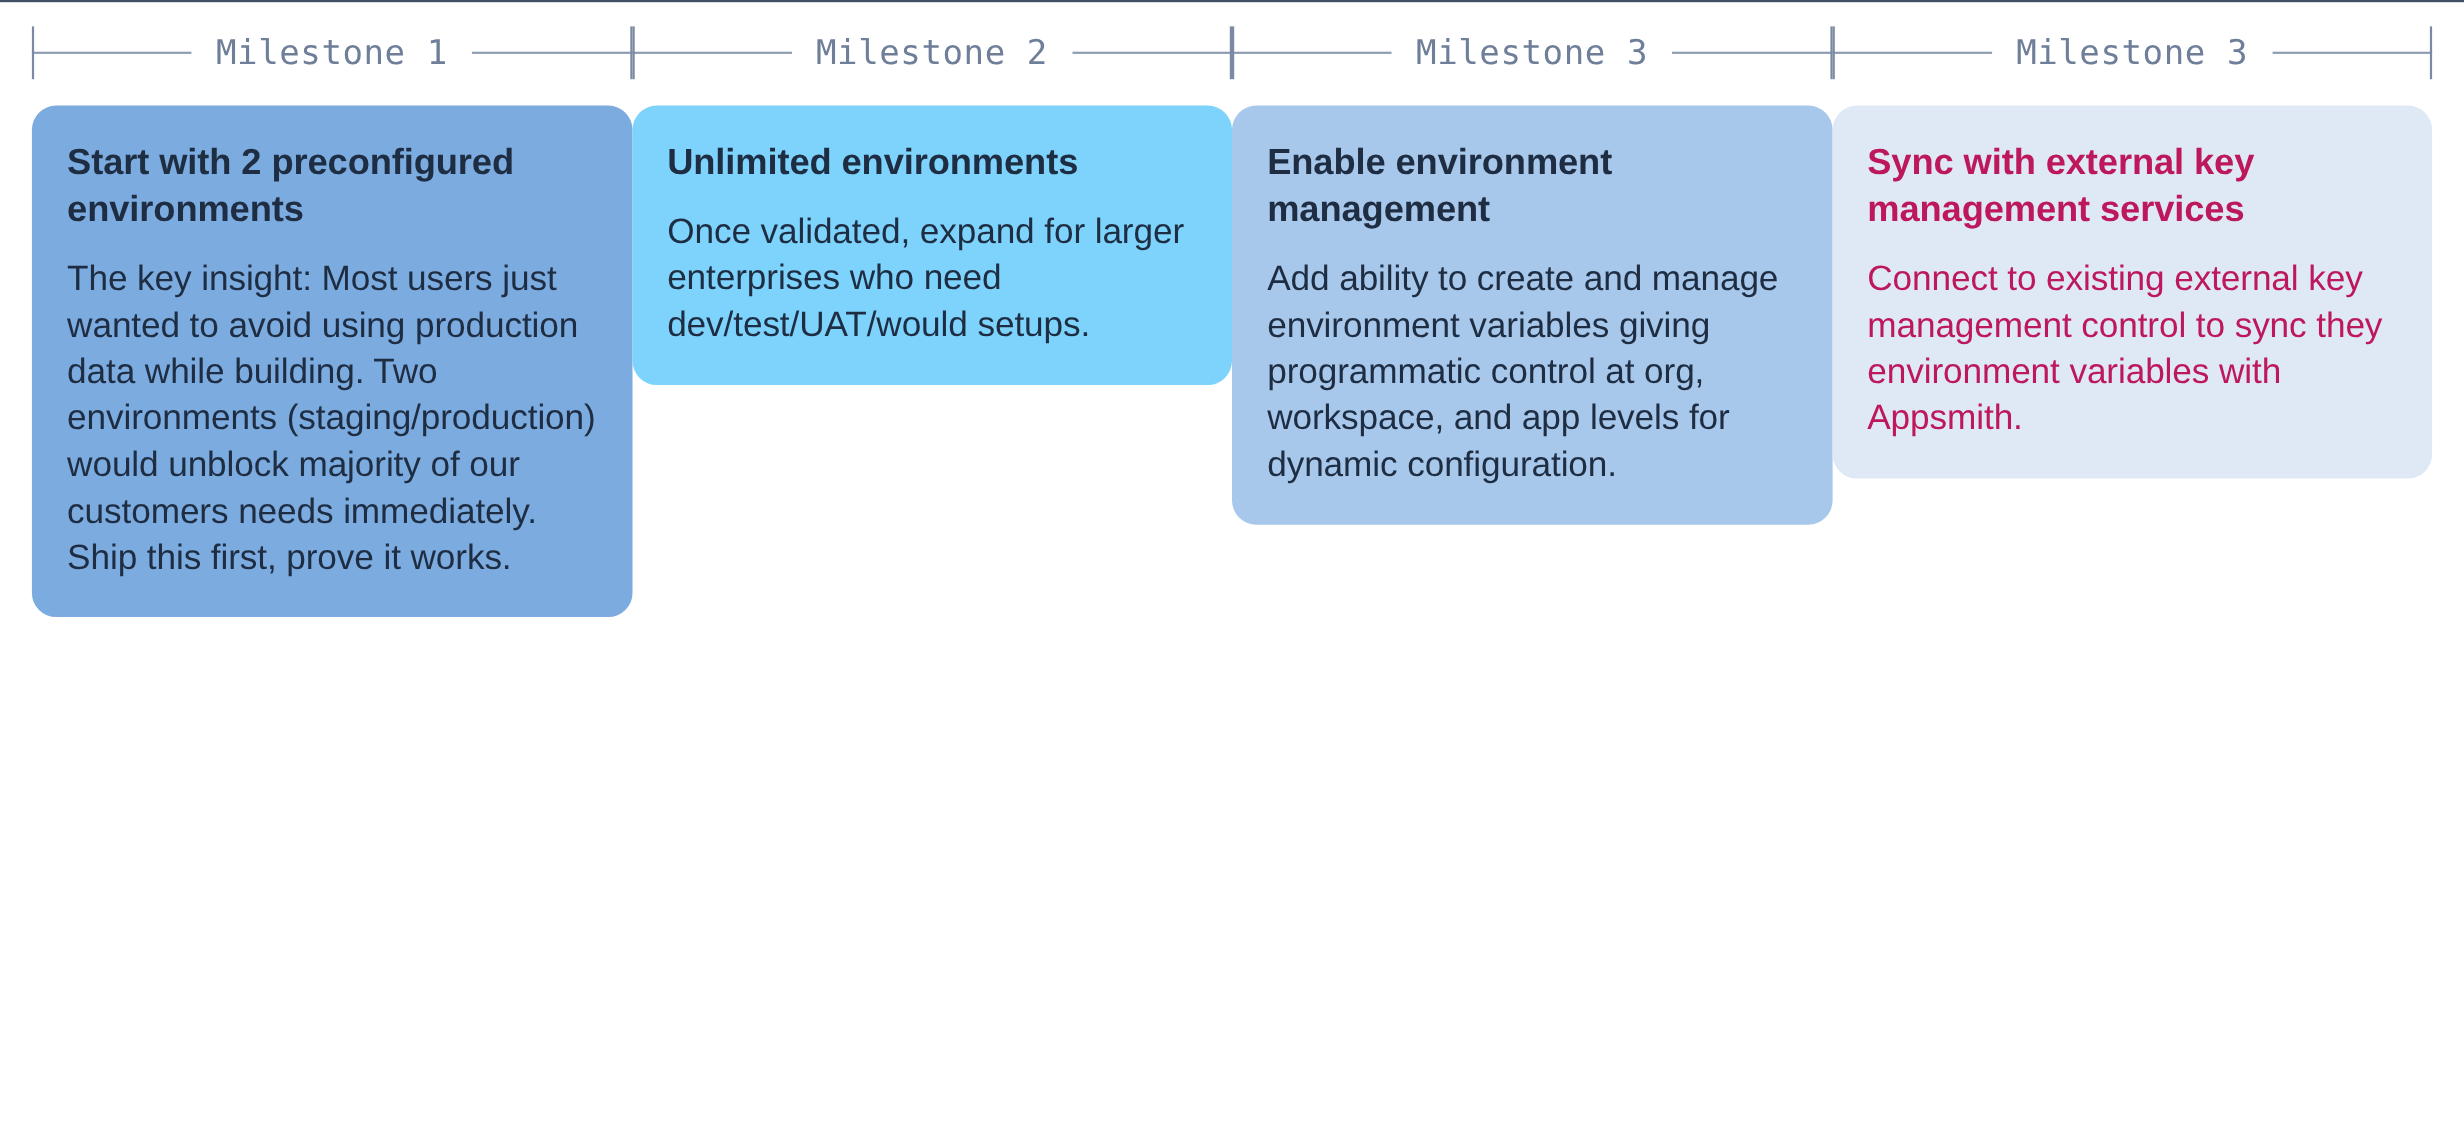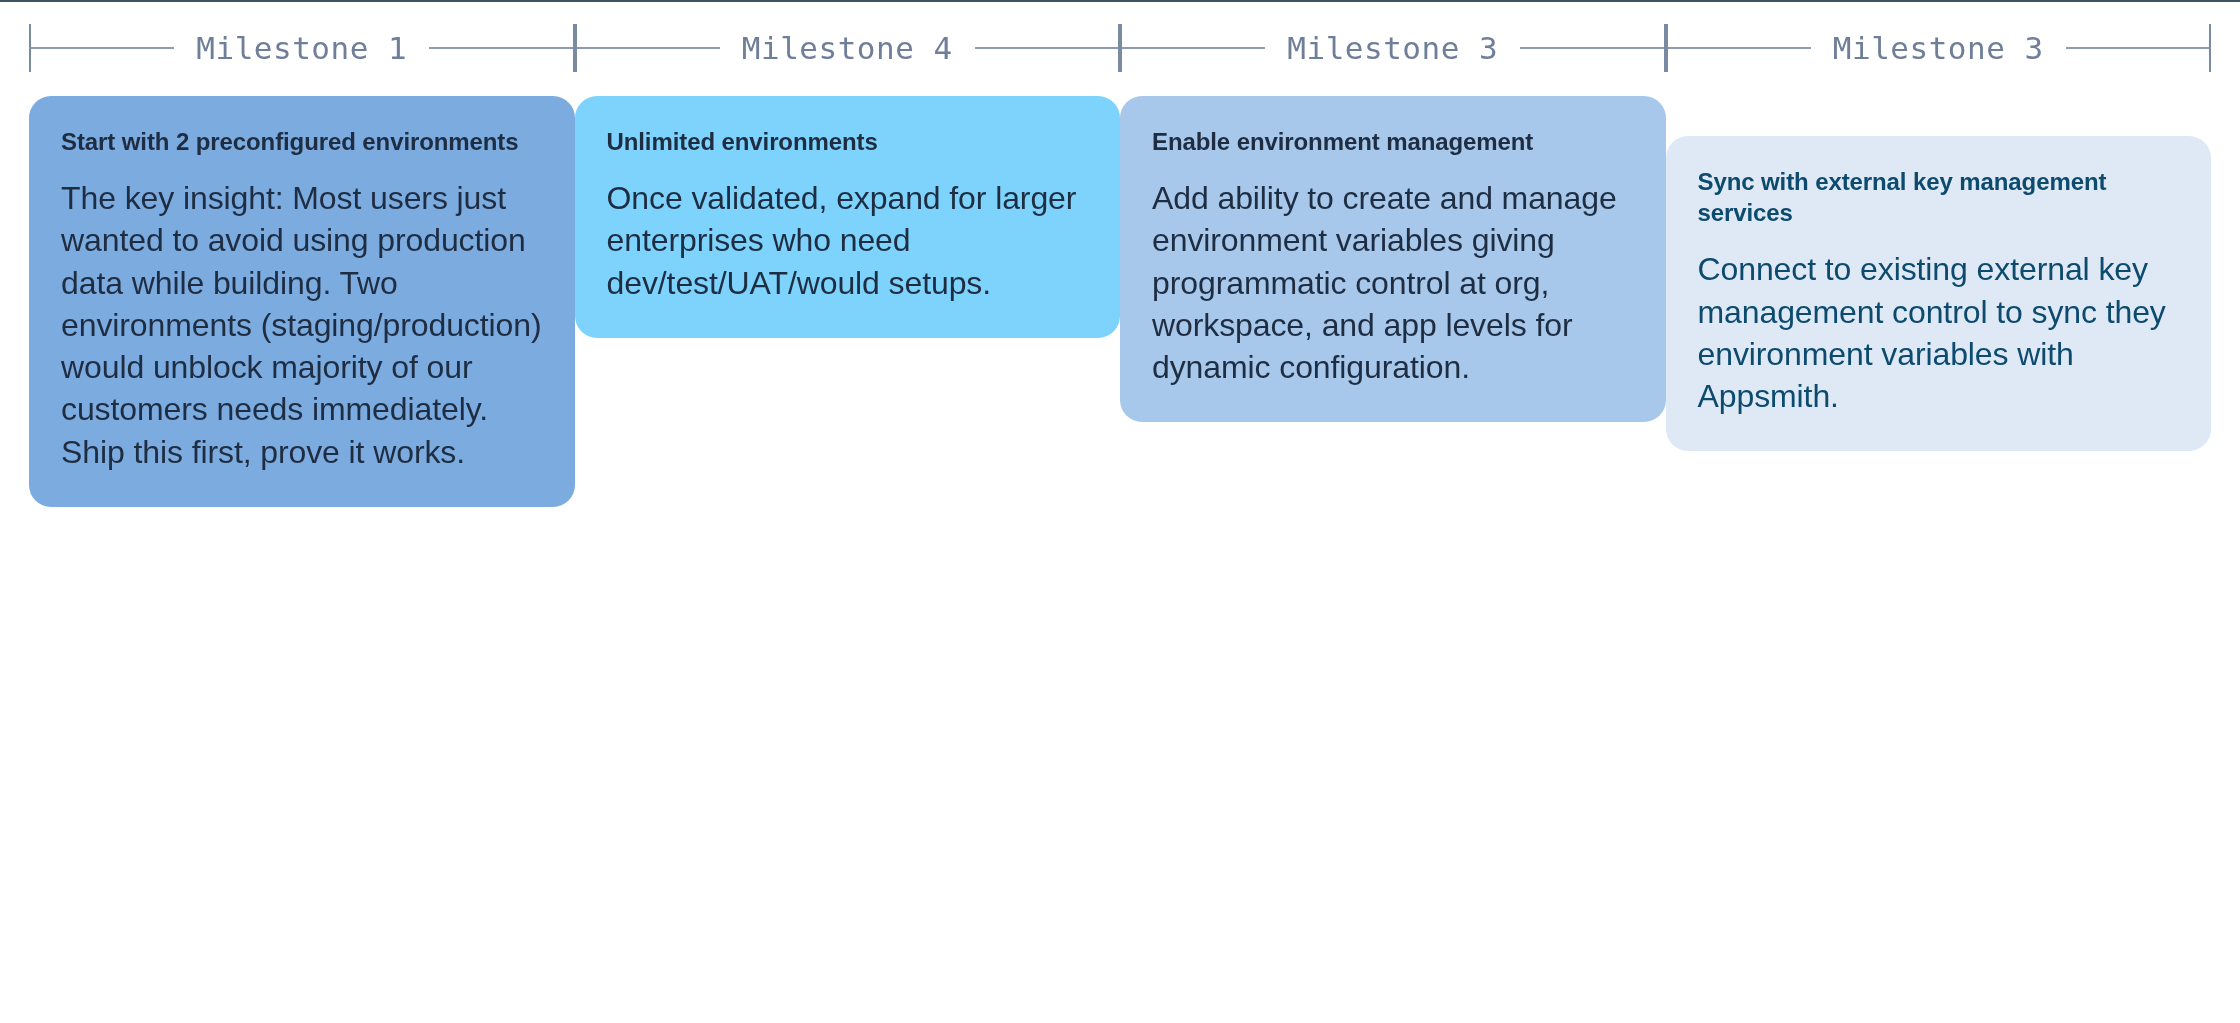--- a/index.html
+++ b/index.html
@@ -84,21 +84,21 @@
   }
 
   
   .milestone-card {
     border-radius: 22px;
     padding: 30px 32px 34px 32px;
     box-sizing: border-box;
     color: #1e2d42;
   }
   .card-title {
-    font-size: 24px;
+    font-size: 33px;
     font-weight: bold;
     line-height: 1.3;
     margin: 0 0 20px 0;
     letter-spacing: -0.1px;
   }
   .card-body {
     font-size: 32px;
     font-weight: normal;
     line-height: 1.32;
     margin: 0;
@@ -123,21 +123,21 @@
     <div class="milestone-card" style="background: rgb(124, 171, 224); color: rgb(30, 45, 66);">
       <p class="card-title">Start with 2 preconfigured environments</p>
       <p class="card-body">The key insight: Most users just wanted to avoid using production data while building. Two environments (staging/production) would unblock majority of our customers needs immediately. Ship this first, prove it works.</p>
     </div>
   </div>
 
   <div class="milestone-column">
     <div class="milestone-header">
       <span class="bracket-cap left" style="background: rgb(122, 138, 163);"></span>
       <span class="bracket-rule" style="background: rgb(142, 156, 178);"></span>
-      <span class="milestone-label" style="color: rgb(111, 127, 153);">Milestone 4</span>
+      <span class="milestone-label" style="color: rgb(111, 127, 153);">Milestone 2</span>
       <span class="bracket-rule" style="background: rgb(142, 156, 178);"></span>
       <span class="bracket-cap right" style="background: rgb(122, 138, 163);"></span>
     </div>
     <div class="milestone-card" style="background: #7dd3fc; color: rgb(30, 45, 66);">
       <p class="card-title">Unlimited environments</p>
       <p class="card-body">Once validated, expand for larger enterprises who need dev/test/UAT/would setups.</p>
     </div>
   </div>
 
   <div class="milestone-column">
@@ -155,19 +155,19 @@
   </div>
 
   <div class="milestone-column">
     <div class="milestone-header">
       <span class="bracket-cap left" style="background: rgb(122, 138, 163);"></span>
       <span class="bracket-rule" style="background: rgb(142, 156, 178);"></span>
       <span class="milestone-label" style="color: rgb(111, 127, 153);">Milestone 3</span>
       <span class="bracket-rule" style="background: rgb(142, 156, 178);"></span>
       <span class="bracket-cap right" style="background: rgb(122, 138, 163);"></span>
     </div>
-    <div class="milestone-card" style="background: rgb(222, 233, 245); color: #0c4a6e; margin-top: 40px;">
+    <div class="milestone-card" style="background: rgb(222, 233, 245); color: #be185d;">
       <p class="card-title">Sync with external key management services</p>
       <p class="card-body">Connect to existing external key management control to sync they environment variables with Appsmith.</p>
     </div>
   </div>
 
 </div>
 
 </body></html>

